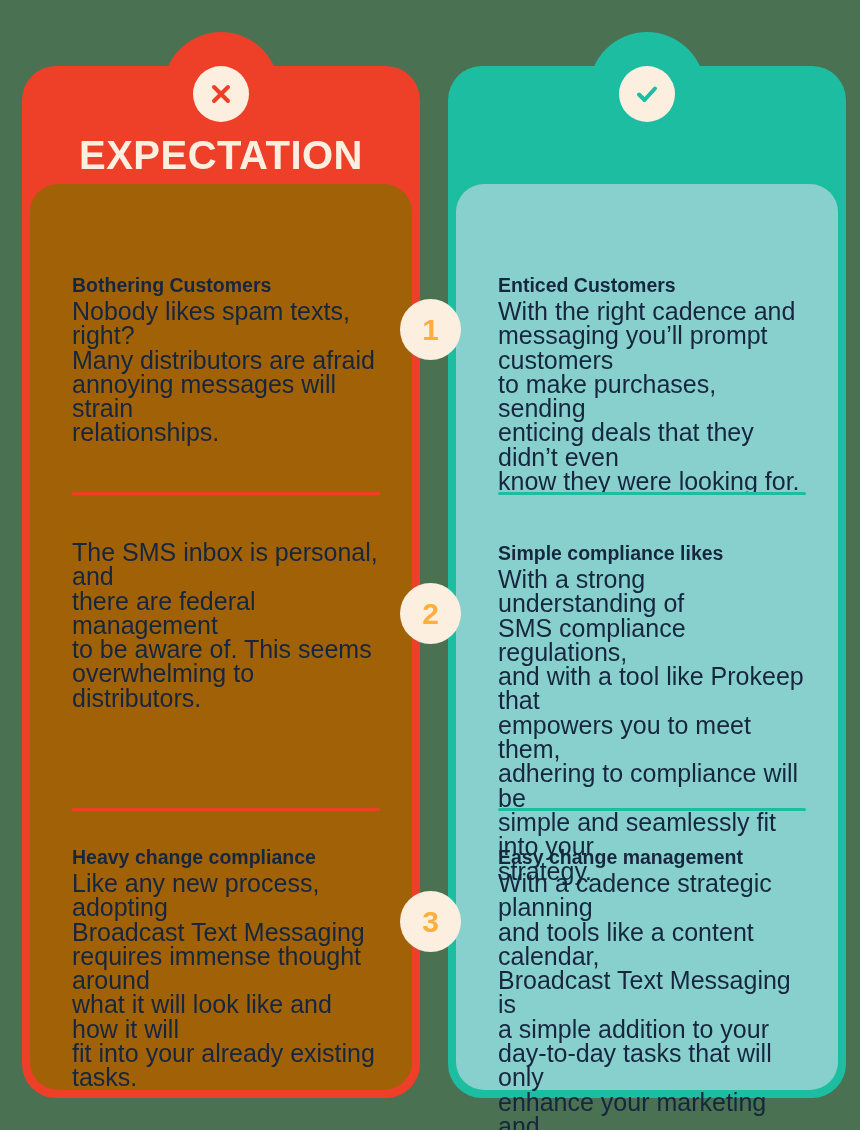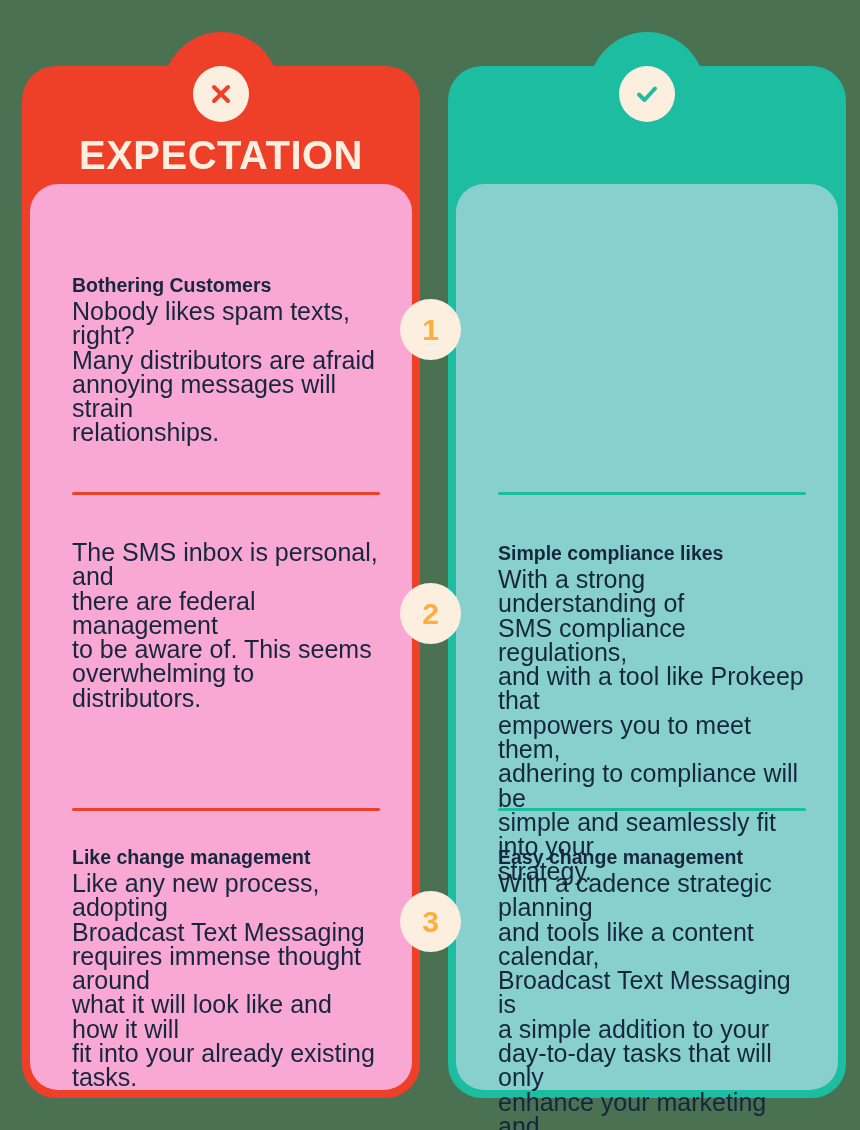--- a/index.html
+++ b/index.html
@@ -89,21 +89,21 @@
   .panel {
     position: absolute;
     left: 8px;
     top: 152px;
     width: 382px;
     height: 906px;
     border-radius: 28px;
     padding: 54px 42px 0 42px;
     z-index: 4;
   }
-  .left  .panel { background: #f9a8d4; }
+  .left  .panel { background: #a16207; }
   .right .panel { background: #88d0cd; }
 
   
   .block { position: absolute; left: 42px; width: 310px; }
 
   .left  .block.b1 { top: 88px; }
   .left  .block.b2 { top: 356px; }
   .left  .block.b3 { top: 660px; }
 
   .right .block.b1 { top: 88px; }
@@ -191,21 +191,21 @@
       <div class="block b2">
         <p>The SMS inbox is personal, and
 there are federal management
 to be aware of. This seems
 overwhelming to distributors.</p>
       </div>
 
       <div class="divider d2"></div>
 
       <div class="block b3">
-        <h3>Like change management</h3>
+        <h3>Heavy change compliance</h3>
         <p>Like any new process, adopting
 Broadcast Text Messaging
 requires immense thought around
 what it will look like and how it will
 fit into your already existing tasks.</p>
       </div>
     </div>
   </div>
 
   <div class="column right">
@@ -213,20 +213,28 @@
     <div class="bump"></div>
 
     <div class="badge">
       <svg width="28" height="28" viewBox="0 0 28 28" aria-hidden="true">
         <polyline points="6,14.5 11.5,20 22,8.5" fill="none" stroke="#1dbda1" stroke-width="4" stroke-linecap="round" stroke-linejoin="round"></polyline>
       </svg>
     </div>
 
 
     <div class="panel">
+      <div class="block b1">
+        <h3>Enticed Customers</h3>
+        <p>With the right cadence and
+messaging you’ll prompt customers
+to make purchases, sending
+enticing deals that they didn’t even
+know they were looking for.</p>
+      </div>
 
       <div class="divider d1"></div>
 
       <div class="block b2">
         <h3>Simple compliance likes</h3>
         <p>With a strong understanding of
 SMS compliance regulations,
 and with a tool like Prokeep that
 empowers you to meet them,
 adhering to compliance will be

